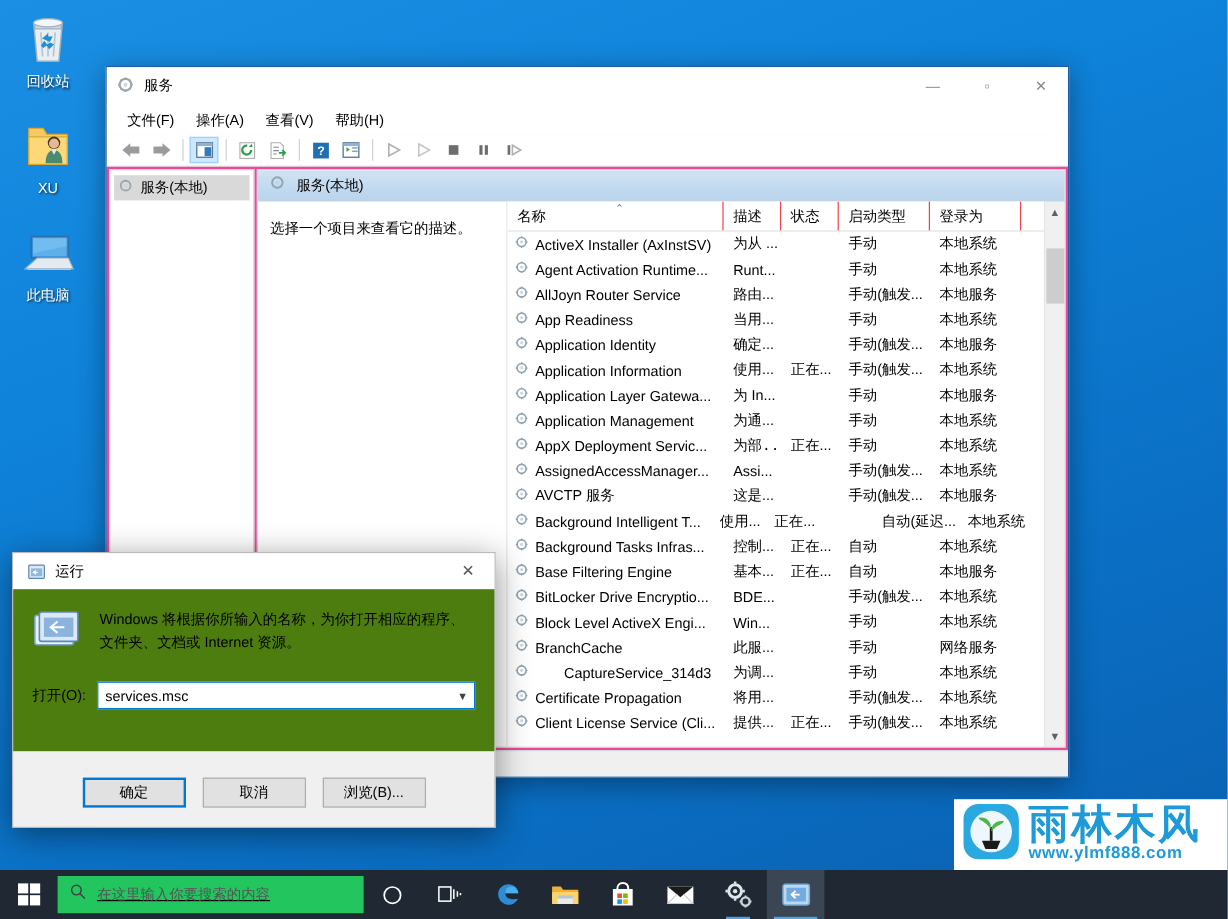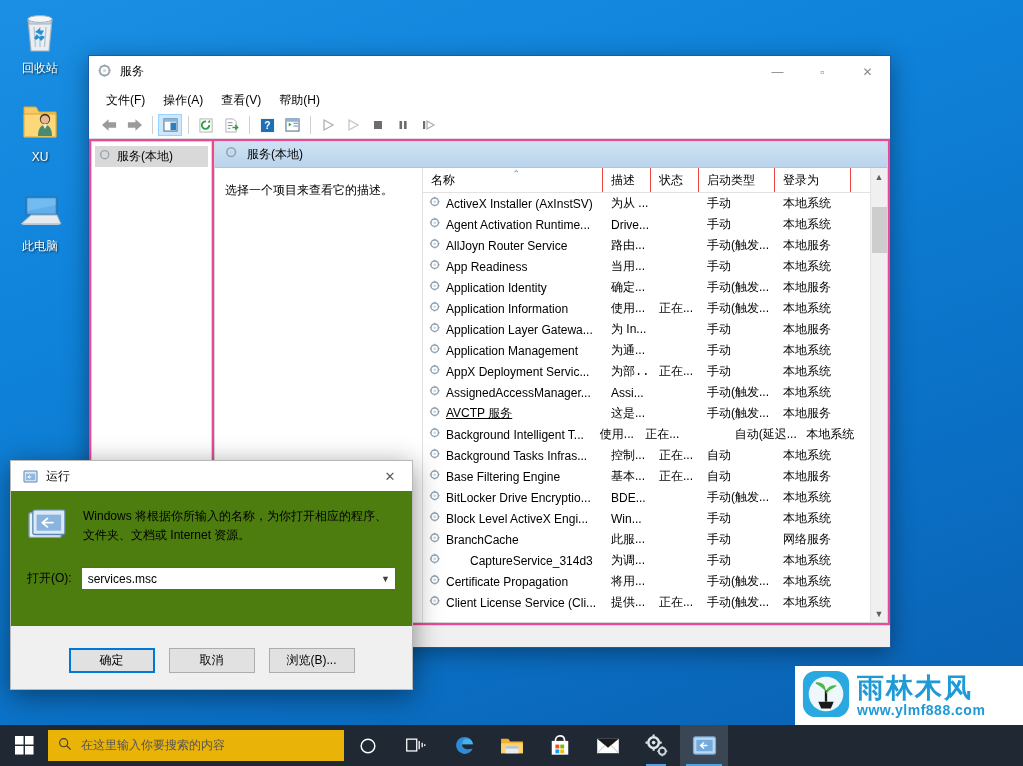--- a/index.html
+++ b/index.html
@@ -177,22 +177,22 @@
 
   
   .taskbar {
     position: absolute; left: 0; bottom: 0; width: 1023px; height: 41px;
     background: #1f2833; display: flex; align-items: center;
   }
   .startbtn {
     width: 48px; height: 41px; display: flex; align-items: center; justify-content: center;
   }
   .searchbox {
-    width: 296px; height: 31px; background: #eab308; display: flex; align-items: center;
-    margin-left: 0px; padding-left: 10px; gap: 9px;
+    width: 255px; height: 31px; background: #22c55e; display: flex; align-items: center;
+    margin-left: 0px; padding-left: 10px; gap: 9px; text-decoration: underline;
   }
   .searchbox .sph { font-size: 12px; color: #545454; }
   .tbicon {
     width: 48px; height: 41px; display: flex; align-items: center; justify-content: center;
     position: relative;
   }
   .tbicon.active { background: #3a4654; }
   .tbicon.active::after {
     content: ''; position: absolute; bottom: 0; left: 6px; right: 6px; height: 2px;
     background: #4ea3e0;
@@ -202,21 +202,21 @@
     background: #4ea3e0;
   }
 
   
   .watermark {
     position: absolute; right: 0px; bottom: 41px; width: 228px; height: 59px;
     background: #fff; display: flex; align-items: center; gap: 6px; padding-left: 6px;
   }
   .wm-text { display: flex; flex-direction: column; }
   .wm-cn {
-    font-size: 27px; font-weight: bold; color: #1e9ad6; line-height: 29px;
+    font-size: 34px; font-weight: bold; color: #1e9ad6; line-height: 29px;
     letter-spacing: 2px; font-family: "DejaVu Sans", sans-serif;
   }
   .wm-url {
     font-size: 14px; font-weight: bold; color: #1e9ad6; line-height: 16px;
     letter-spacing: .5px;
   }
 </style>
 </head>
 <body>
 
@@ -447,21 +447,21 @@
                 <div class="cell name" style="width: 180px;">
                   <span><svg width="13" height="13" viewBox="0 0 16 16">
                       <circle cx="7" cy="7" r="4.6" fill="none" stroke="#8ea2b3" stroke-width="1.7"></circle>
                       <circle cx="7" cy="7" r="1.5" fill="#c8d4de"></circle>
                       <g stroke="#8ea2b3" stroke-width="1.4">
                         <path d="M7 1 L7 2.5 M7 11.5 L7 13 M1 7 L2.5 7 M11.5 7 L13 7"></path>
                       </g>
                     </svg></span>
                   <span>Agent Activation Runtime...</span>
                 </div>
-                <div class="cell" style="width: 48px;">Drive...</div>
+                <div class="cell" style="width: 48px;">Runt...</div>
                 <div class="cell" style="width: 48px;"></div>
                 <div class="cell" style="width: 76px;">手动</div>
                 <div class="cell" style="width: 76px;">本地系统</div>
               </div>
               <div class="lvrow">
                 <div class="cell name" style="width: 180px;">
                   <span><svg width="13" height="13" viewBox="0 0 16 16">
                       <circle cx="7" cy="7" r="4.6" fill="none" stroke="#8ea2b3" stroke-width="1.7"></circle>
                       <circle cx="7" cy="7" r="1.5" fill="#c8d4de"></circle>
                       <g stroke="#8ea2b3" stroke-width="1.4">
@@ -581,21 +581,21 @@
                       </g>
                     </svg></span>
                   <span>AssignedAccessManager...</span>
                 </div>
                 <div class="cell" style="width: 48px;">Assi...</div>
                 <div class="cell" style="width: 48px;"></div>
                 <div class="cell" style="width: 76px;">手动(触发...</div>
                 <div class="cell" style="width: 76px;">本地系统</div>
               </div>
               <div class="lvrow">
-                <div class="cell name" style="width: 180px; text-decoration: underline;">
+                <div class="cell name" style="width: 180px;">
                   <span><svg width="13" height="13" viewBox="0 0 16 16">
                       <circle cx="7" cy="7" r="4.6" fill="none" stroke="#8ea2b3" stroke-width="1.7"></circle>
                       <circle cx="7" cy="7" r="1.5" fill="#c8d4de"></circle>
                       <g stroke="#8ea2b3" stroke-width="1.4">
                         <path d="M7 1 L7 2.5 M7 11.5 L7 13 M1 7 L2.5 7 M11.5 7 L13 7"></path>
                       </g>
                     </svg></span>
                   <span>AVCTP 服务</span>
                 </div>
                 <div class="cell" style="width: 48px;">这是...</div>

